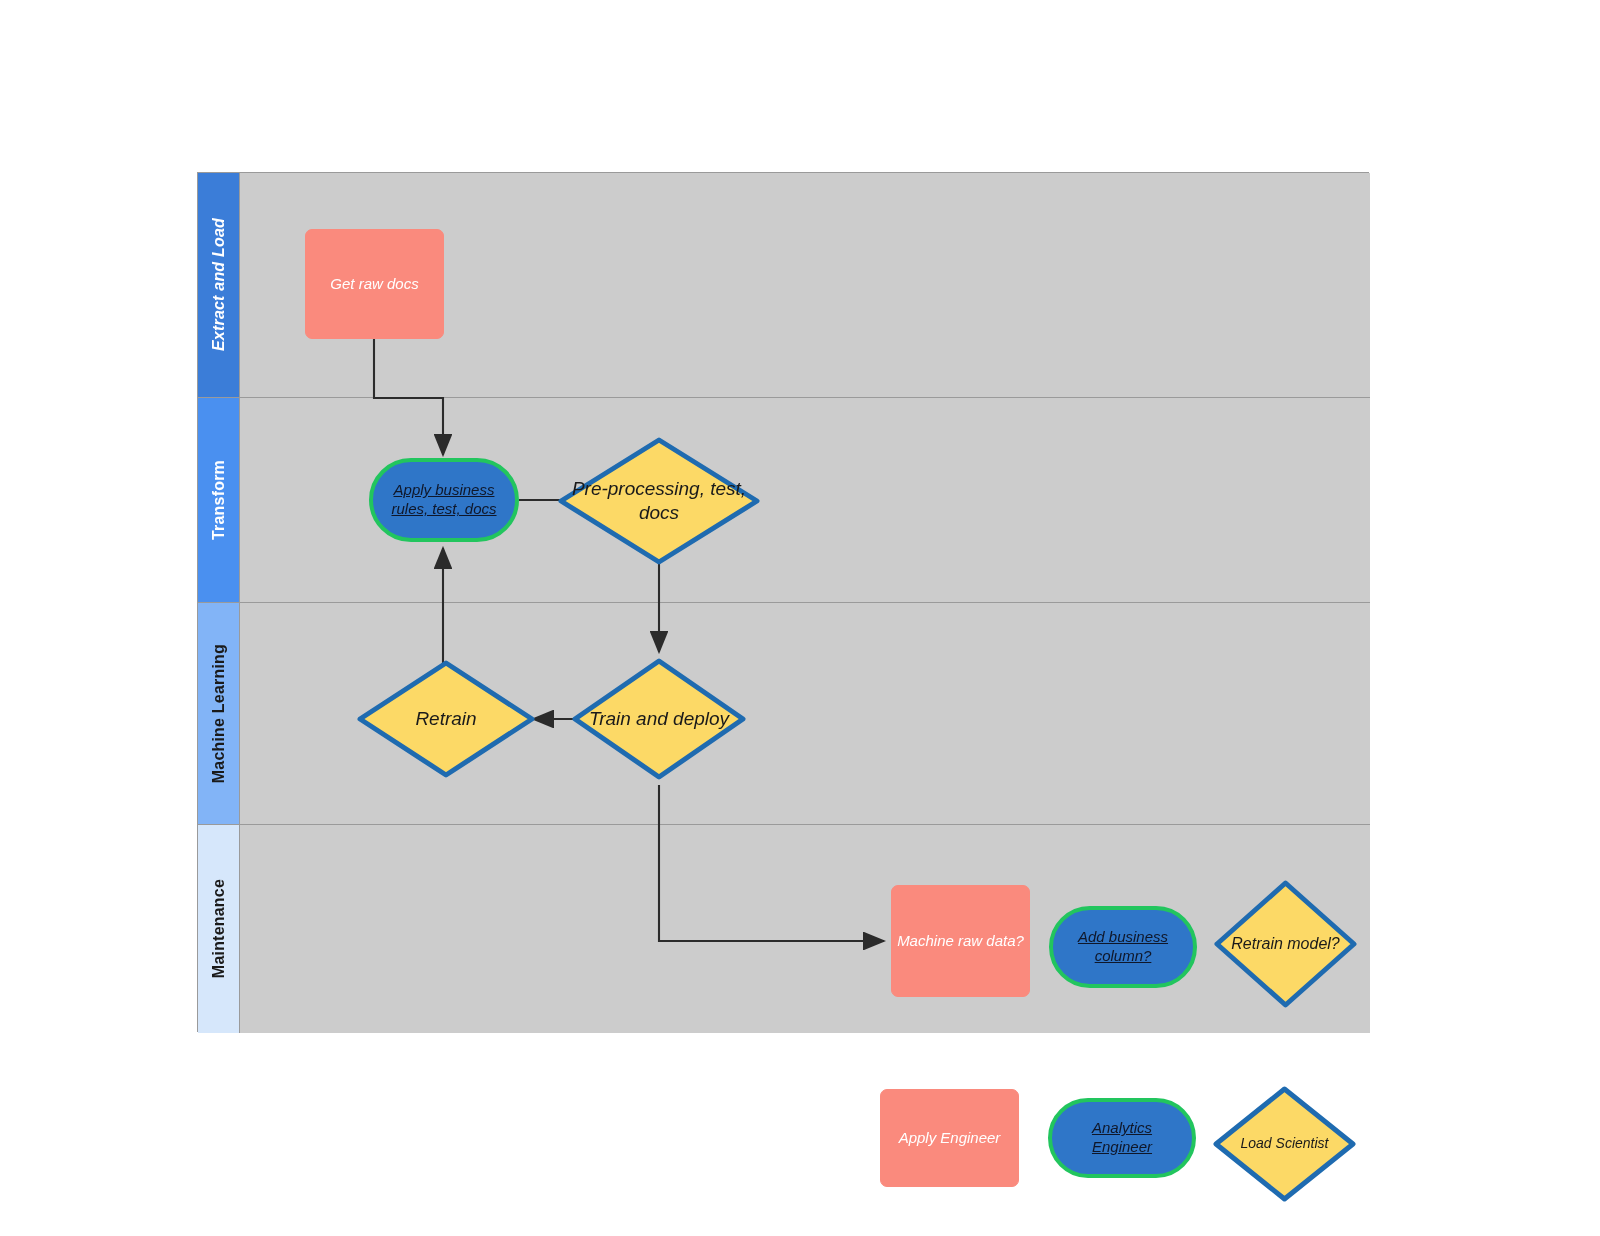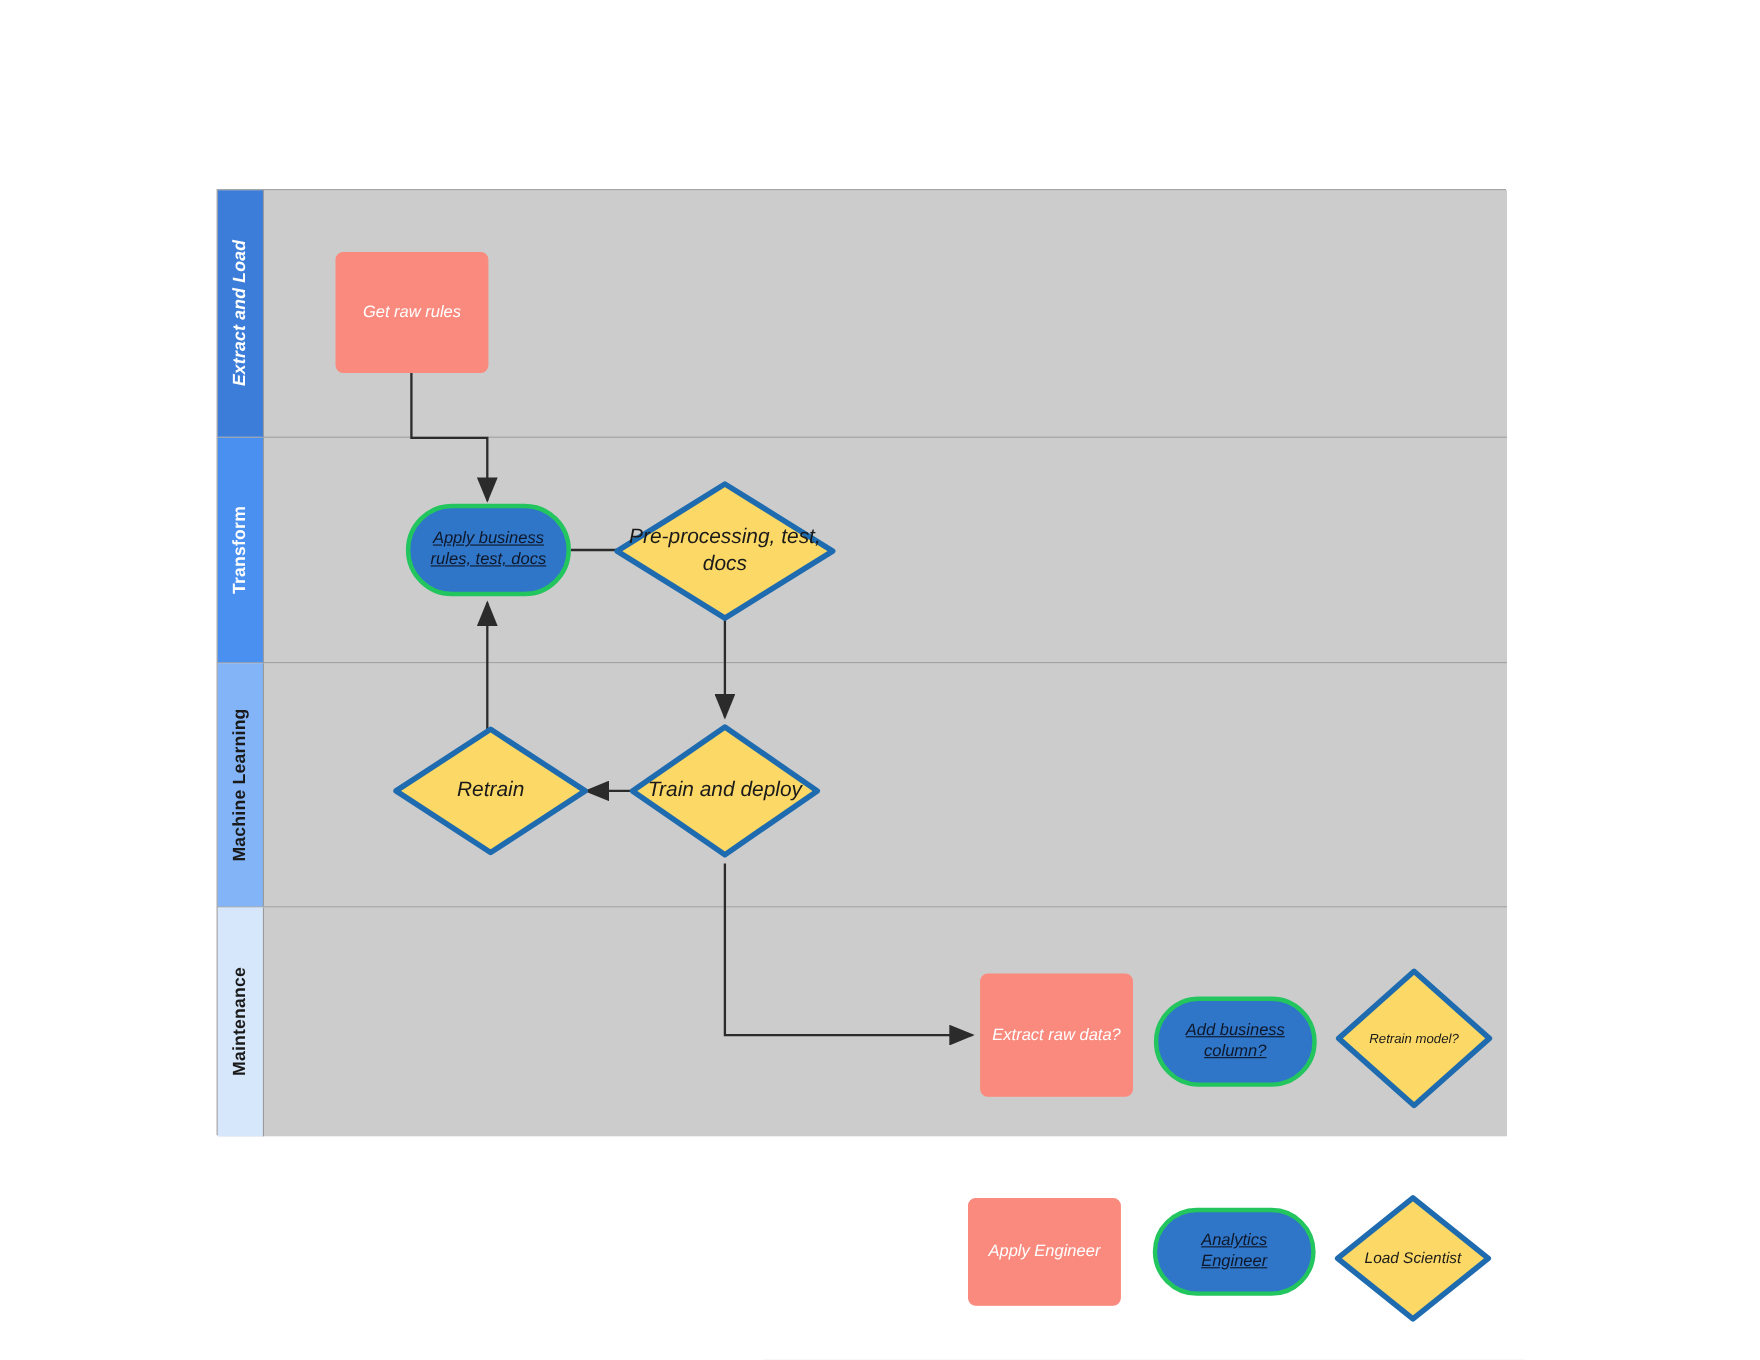--- a/index.html
+++ b/index.html
@@ -100,21 +100,21 @@
 
       <path d="M578,719 L533,719" marker-end="url(#ah)"></path>
 
       <path d="M443,672 L443,548" marker-end="url(#ah)"></path>
 
       <path d="M659,785 L659,941 L884,941" marker-end="url(#ah)"></path>
     </g>
   </svg>
 
   <div class="node rect" style="left:305px;top:229px;width:139px;height:110px;">
-    <span>Get raw rules</span>
+    <span>Get raw docs</span>
   </div>
 
   <div class="node pill" style="left:369px;top:458px;width:150px;height:84px;padding:0 16px;">
     <span>Apply business rules, test, docs</span>
   </div>
 
   <div class="diamond-wrap" style="left:558px;top:437px;width:202px;height:128px;">
     <svg width="202" height="128" viewBox="0 0 202 128">
       <polygon points="101,3 199,64 101,125 3,64" fill="#fcd966" stroke="#1f6bb0" stroke-width="5" stroke-linejoin="round"></polygon>
     </svg>
@@ -129,32 +129,32 @@
   </div>
 
   <div class="diamond-wrap" style="left:572px;top:658px;width:174px;height:122px;">
     <svg width="174" height="122" viewBox="0 0 174 122">
       <polygon points="87,3 171,61 87,119 3,61" fill="#fcd966" stroke="#1f6bb0" stroke-width="5" stroke-linejoin="round"></polygon>
     </svg>
     <div class="diamond-label">Train and deploy</div>
   </div>
 
   <div class="node rect" style="left:891px;top:885px;width:139px;height:112px;">
-    <span>Extract raw data?</span>
+    <span>Machine raw data?</span>
   </div>
 
   <div class="node pill" style="left:1049px;top:906px;width:148px;height:82px;padding:0 16px;">
     <span>Add business column?</span>
   </div>
 
   <div class="diamond-wrap" style="left:1214px;top:880px;width:143px;height:128px;">
     <svg width="143" height="128" viewBox="0 0 143 128">
       <polygon points="71.5,3 140,64 71.5,125 3,64" fill="#fcd966" stroke="#1f6bb0" stroke-width="5" stroke-linejoin="round"></polygon>
     </svg>
-    <div class="diamond-label" style="font-size:12px;">Retrain model?</div>
+    <div class="diamond-label" style="font-size:16px;">Retrain model?</div>
   </div>
 
   <div class="legend">
 
     <div class="node rect" style="left:0px;top:1px;width:139px;height:98px;">
       <span>Apply Engineer</span>
     </div>
 
     <div class="node pill" style="left:168px;top:10px;width:148px;height:80px;padding:14px 14px;text-align:center;">
       <span>Analytics Engineer</span>

